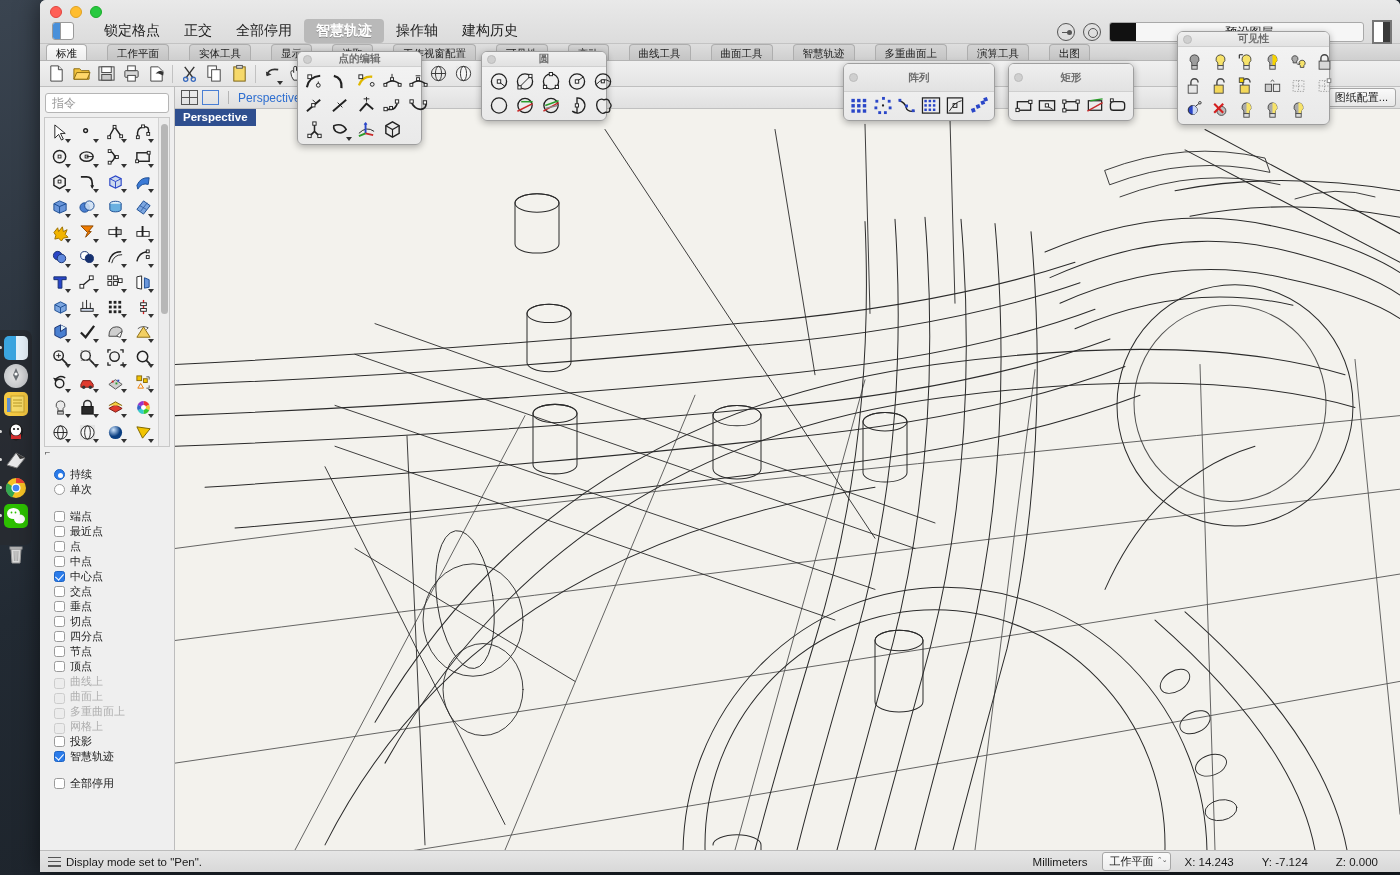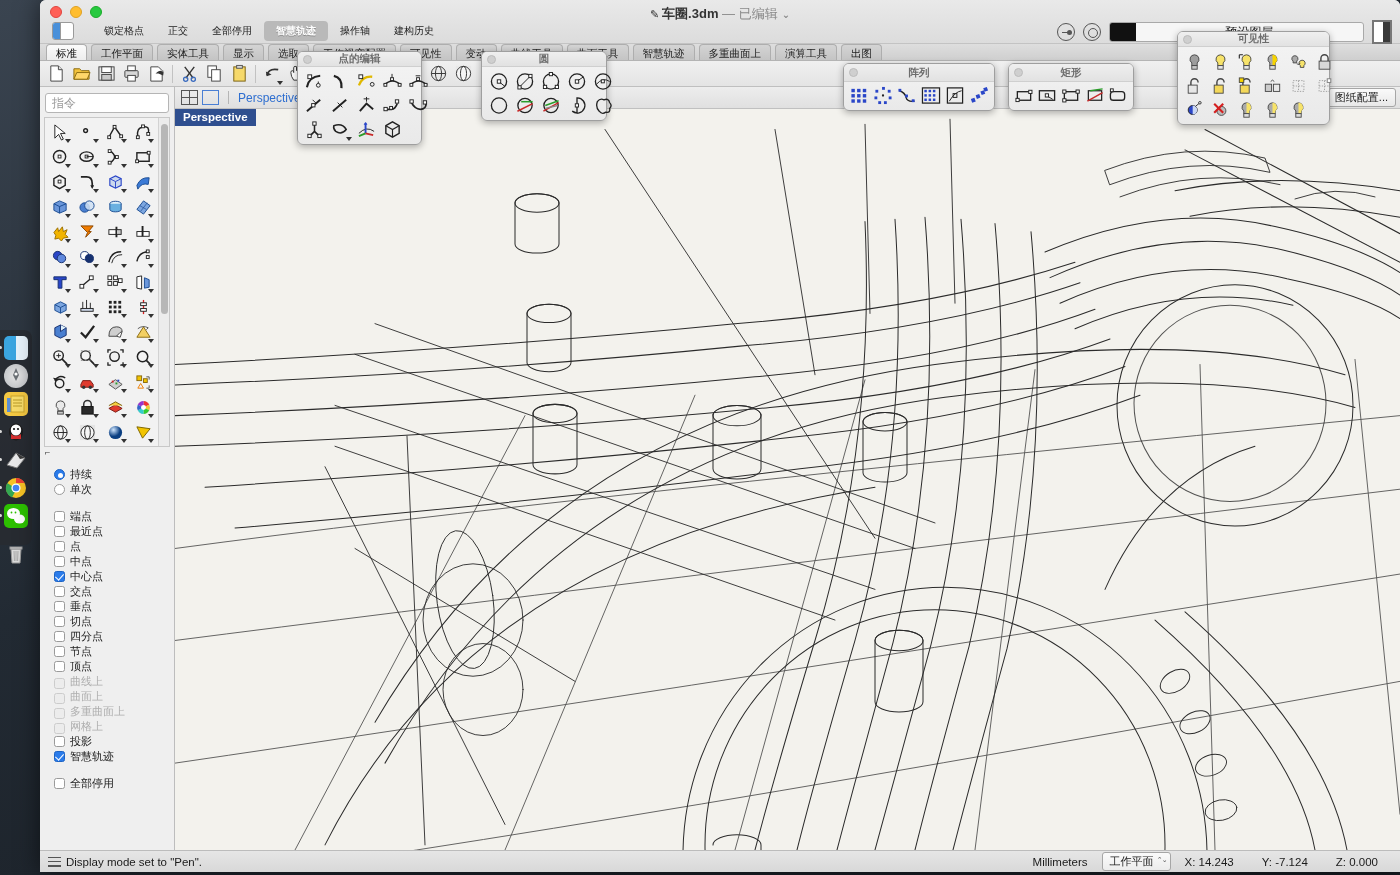--- a/index.html
+++ b/index.html
@@ -58,21 +58,21 @@
   #modebar {
     position:absolute; left:0; right:0; top:18px; height:26px;
     display:flex; align-items:center; padding-left:12px; gap:0;
   }
   #sidebar-toggle {
     width:22px; height:18px; border:1px solid #9a9a9a; border-radius:3px;
     background:#fff; position:relative; flex:none; margin-right:18px;
   }
   #sidebar-toggle:after{content:"";position:absolute;left:0;top:0;bottom:0;width:7px;background:#4a90d9;border-right:1px solid #9a9a9a;border-top-left-radius:2px;border-bottom-left-radius:2px;}
   .mode-item {
-    font-size:10px; color:#1c1c1c; padding:3px 12px; border-radius:4px;
+    font-size:14px; color:#1c1c1c; padding:3px 12px; border-radius:4px;
     white-space:nowrap;
   }
   .mode-item.on { background:#b9b9b9; color:#fff; font-weight:bold; text-shadow:0 1px 0 rgba(0,0,0,.25); }
   #tb-right { position:absolute; right:8px; top:20px; display:flex; align-items:center; gap:8px; }
   .ic-circ { width:18px;height:18px;border-radius:50%;border:1.4px solid #555; position:relative; }
   .ic-circ.dot:after{content:"";position:absolute;left:4px;top:4px;width:8px;height:8px;border-radius:50%;border:1.4px solid #555;}
   .ic-circ.arr:after{content:"";position:absolute;left:4px;top:7.5px;width:9px;height:1.5px;background:#555;}
   .ic-circ.arr:before{content:"";position:absolute;left:9px;top:5.5px;width:5px;height:5px;border-radius:50%;background:#555;}
   #layer-combo {
     display:flex; align-items:center; width:255px; height:20px;
@@ -83,21 +83,21 @@
   #panel-toggle-r {
     width:20px;height:24px;border:2px solid #777;background:#fff;position:relative;flex:none;
   }
   #panel-toggle-r:after{content:"";position:absolute;right:0;top:0;bottom:0;width:7px;background:#3a3a3a;}
 
   
   #tabstrip {
     height:17px; flex:none; position:relative;
     background:linear-gradient(#dedede,#cfcfcf);
     border-bottom:1px solid #b4b4b4;
-    display:flex; align-items:center; padding-left:6px; gap:4px;
+    display:flex; align-items:center; padding-left:6px; gap:20px;
   }
   .rtab {
     font-size:10.5px; color:#222; padding:2px 9px 2px; height:16px;
     line-height:12px; border:1px solid #aeaeae; border-bottom:none;
     border-top-left-radius:4px; border-top-right-radius:4px;
     background:linear-gradient(#d4d4d4,#c4c4c4); white-space:nowrap;
   }
   .rtab.on { background:linear-gradient(#fbfbfb,#ededed); color:#000; }
 
   
@@ -211,21 +211,21 @@
     background:linear-gradient(#efefef,#e2e2e2);
   }
   .pal-close { width:9px;height:9px;border-radius:50%;background:#cfcfcf;border:1px solid #bcbcbc;margin-left:5px;flex:none;}
   .pal-title { position:absolute;left:0;right:0;text-align:center;font-size:10.5px;color:#6d6d6d;font-weight:bold;}
   .pal-grid { display:grid; padding:3px 4px 0; gap:1px; }
   .pi { width:25px;height:23px;display:flex;align-items:center;justify-content:center;position:relative;}
   .pi .cd{position:absolute;right:1px;bottom:0;width:0;height:0;border-left:3px solid transparent;border-right:3px solid transparent;border-top:4px solid #333;}
 
   .hpal { position:absolute; z-index:30; background:linear-gradient(#f4f4f4,#e9e9e9);
     border:1px solid #9f9f9f; border-radius:6px; box-shadow:0 2px 7px rgba(0,0,0,.3); }
-  .hpal .pal-head{height:18px;}
+  .hpal .pal-head{height:28px;}
   .hpal .row { display:flex; padding:2px 4px 3px; gap:2px; }
 </style>
 </head>
 <body>
 
 <div id="desktop"></div>
 
 <div id="dock">
   <div class="dock-icon" style="background:linear-gradient(90deg,#3ba5e0 50%,#e8f3fb 50%)">
     <div class="dock-dot"></div>
@@ -299,24 +299,20 @@
   </div>
 </div>
 
 <div id="win">
 
   <div id="titlebar">
     <div class="traffic">
       <div class="tl r"></div>
       <div class="tl y"></div>
       <div class="tl g"></div>
-    </div>
-    <div id="doc-title">
-      <span class="rhino-ico">✎</span><span>车圈.3dm</span>
-      <span class="edited">— 已编辑</span><span class="chev-small">⌄</span>
     </div>
 
     <div id="modebar">
       <div id="sidebar-toggle"></div>
       <div class="mode-item">锁定格点</div>
       <div class="mode-item">正交</div>
       <div class="mode-item">全部停用</div>
       <div class="mode-item on">智慧轨迹</div>
       <div class="mode-item">操作轴</div>
       <div class="mode-item">建构历史</div>

